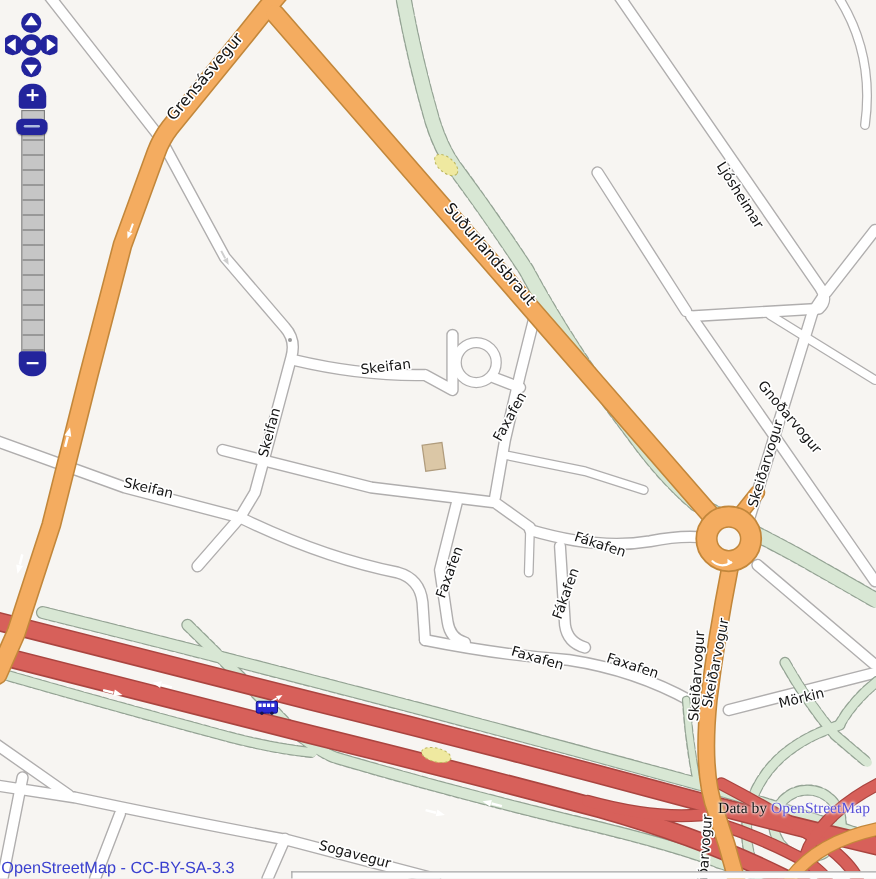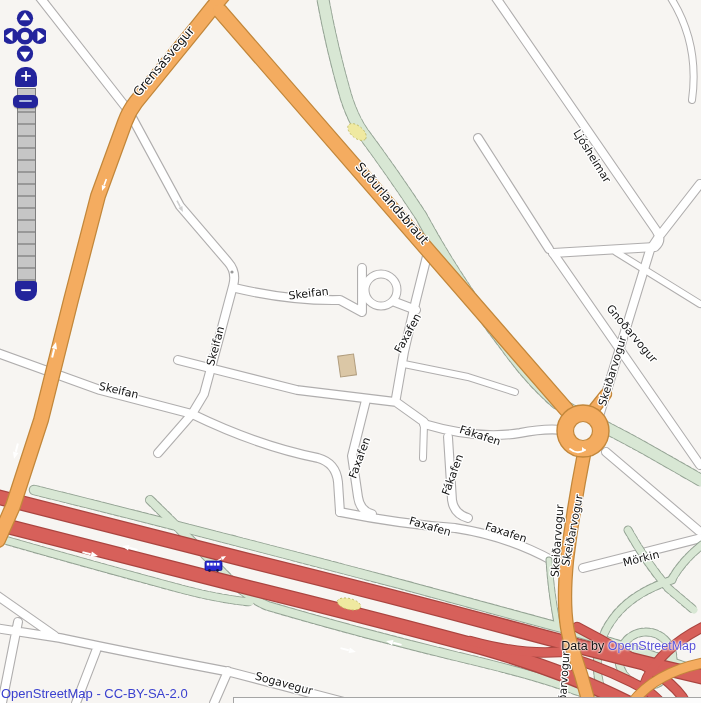--- a/index.html
+++ b/index.html
@@ -15,21 +15,21 @@
   #zoom-out{top:281px;border-radius:3px 3px 10px 10px;}
   #zoom-track{left:17px;top:88px;width:17px;height:193px;border:1px solid #7e7e7e;
       background:repeating-linear-gradient(180deg,#c6c6c6 0 10px,#989898 10px 12px);}
   #zoom-handle{left:13px;top:95px;width:25px;height:13px;background:#23249c;border-radius:5px;
       box-shadow:0 1px 1px rgba(0,0,0,.3);}
   #zoom-handle .slit{width:13px;height:2px;background:#aebadf;margin:5px auto 0 auto;border-radius:1px;}
   
   #attr-left{position:absolute;left:1px;bottom:2px;z-index:30;font-size:13px;
       color:#3a40cf;font-family:"Liberation Sans",sans-serif;}
   #attr-right{position:absolute;right:5px;top:639px;z-index:30;font-size:12.5px;
-      font-family:Liberation Sans, sans-serif;color:#111;
+      font-family:Liberation Serif, serif;color:#111;
       text-shadow:0 0 2px #fff,0 0 2px #fff,0 0 3px #fff;}
   #attr-right .lnk{color:#5a52d8;cursor:pointer;}
   #hscroll{position:absolute;left:233px;right:0;bottom:0;height:5px;background:#fcfcfc;
       border-top:1px solid #a5a5a5;border-left:1px solid #a5a5a5;z-index:25;}
 </style>
 </head>
 <body>
 
 <div id="stage">
 
@@ -271,17 +271,17 @@
 </svg>
 
 <div id="zoom-in" class="ctl">+</div>
 <div id="zoom-track" class="ctl"></div>
 <div id="zoom-handle" class="ctl">
       <div class="slit"></div>
     </div>
 <div id="zoom-out" class="ctl">−</div>
 
 <div id="attr-right"><span>Data by </span><span class="lnk">OpenStreetMap</span></div>
-<div id="attr-left">OpenStreetMap - CC-BY-SA-2.0</div>
+<div id="attr-left">OpenStreetMap - CC-BY-SA-3.3</div>
 
 <div id="hscroll"></div>
 
 </div>
 
 </body></html>

